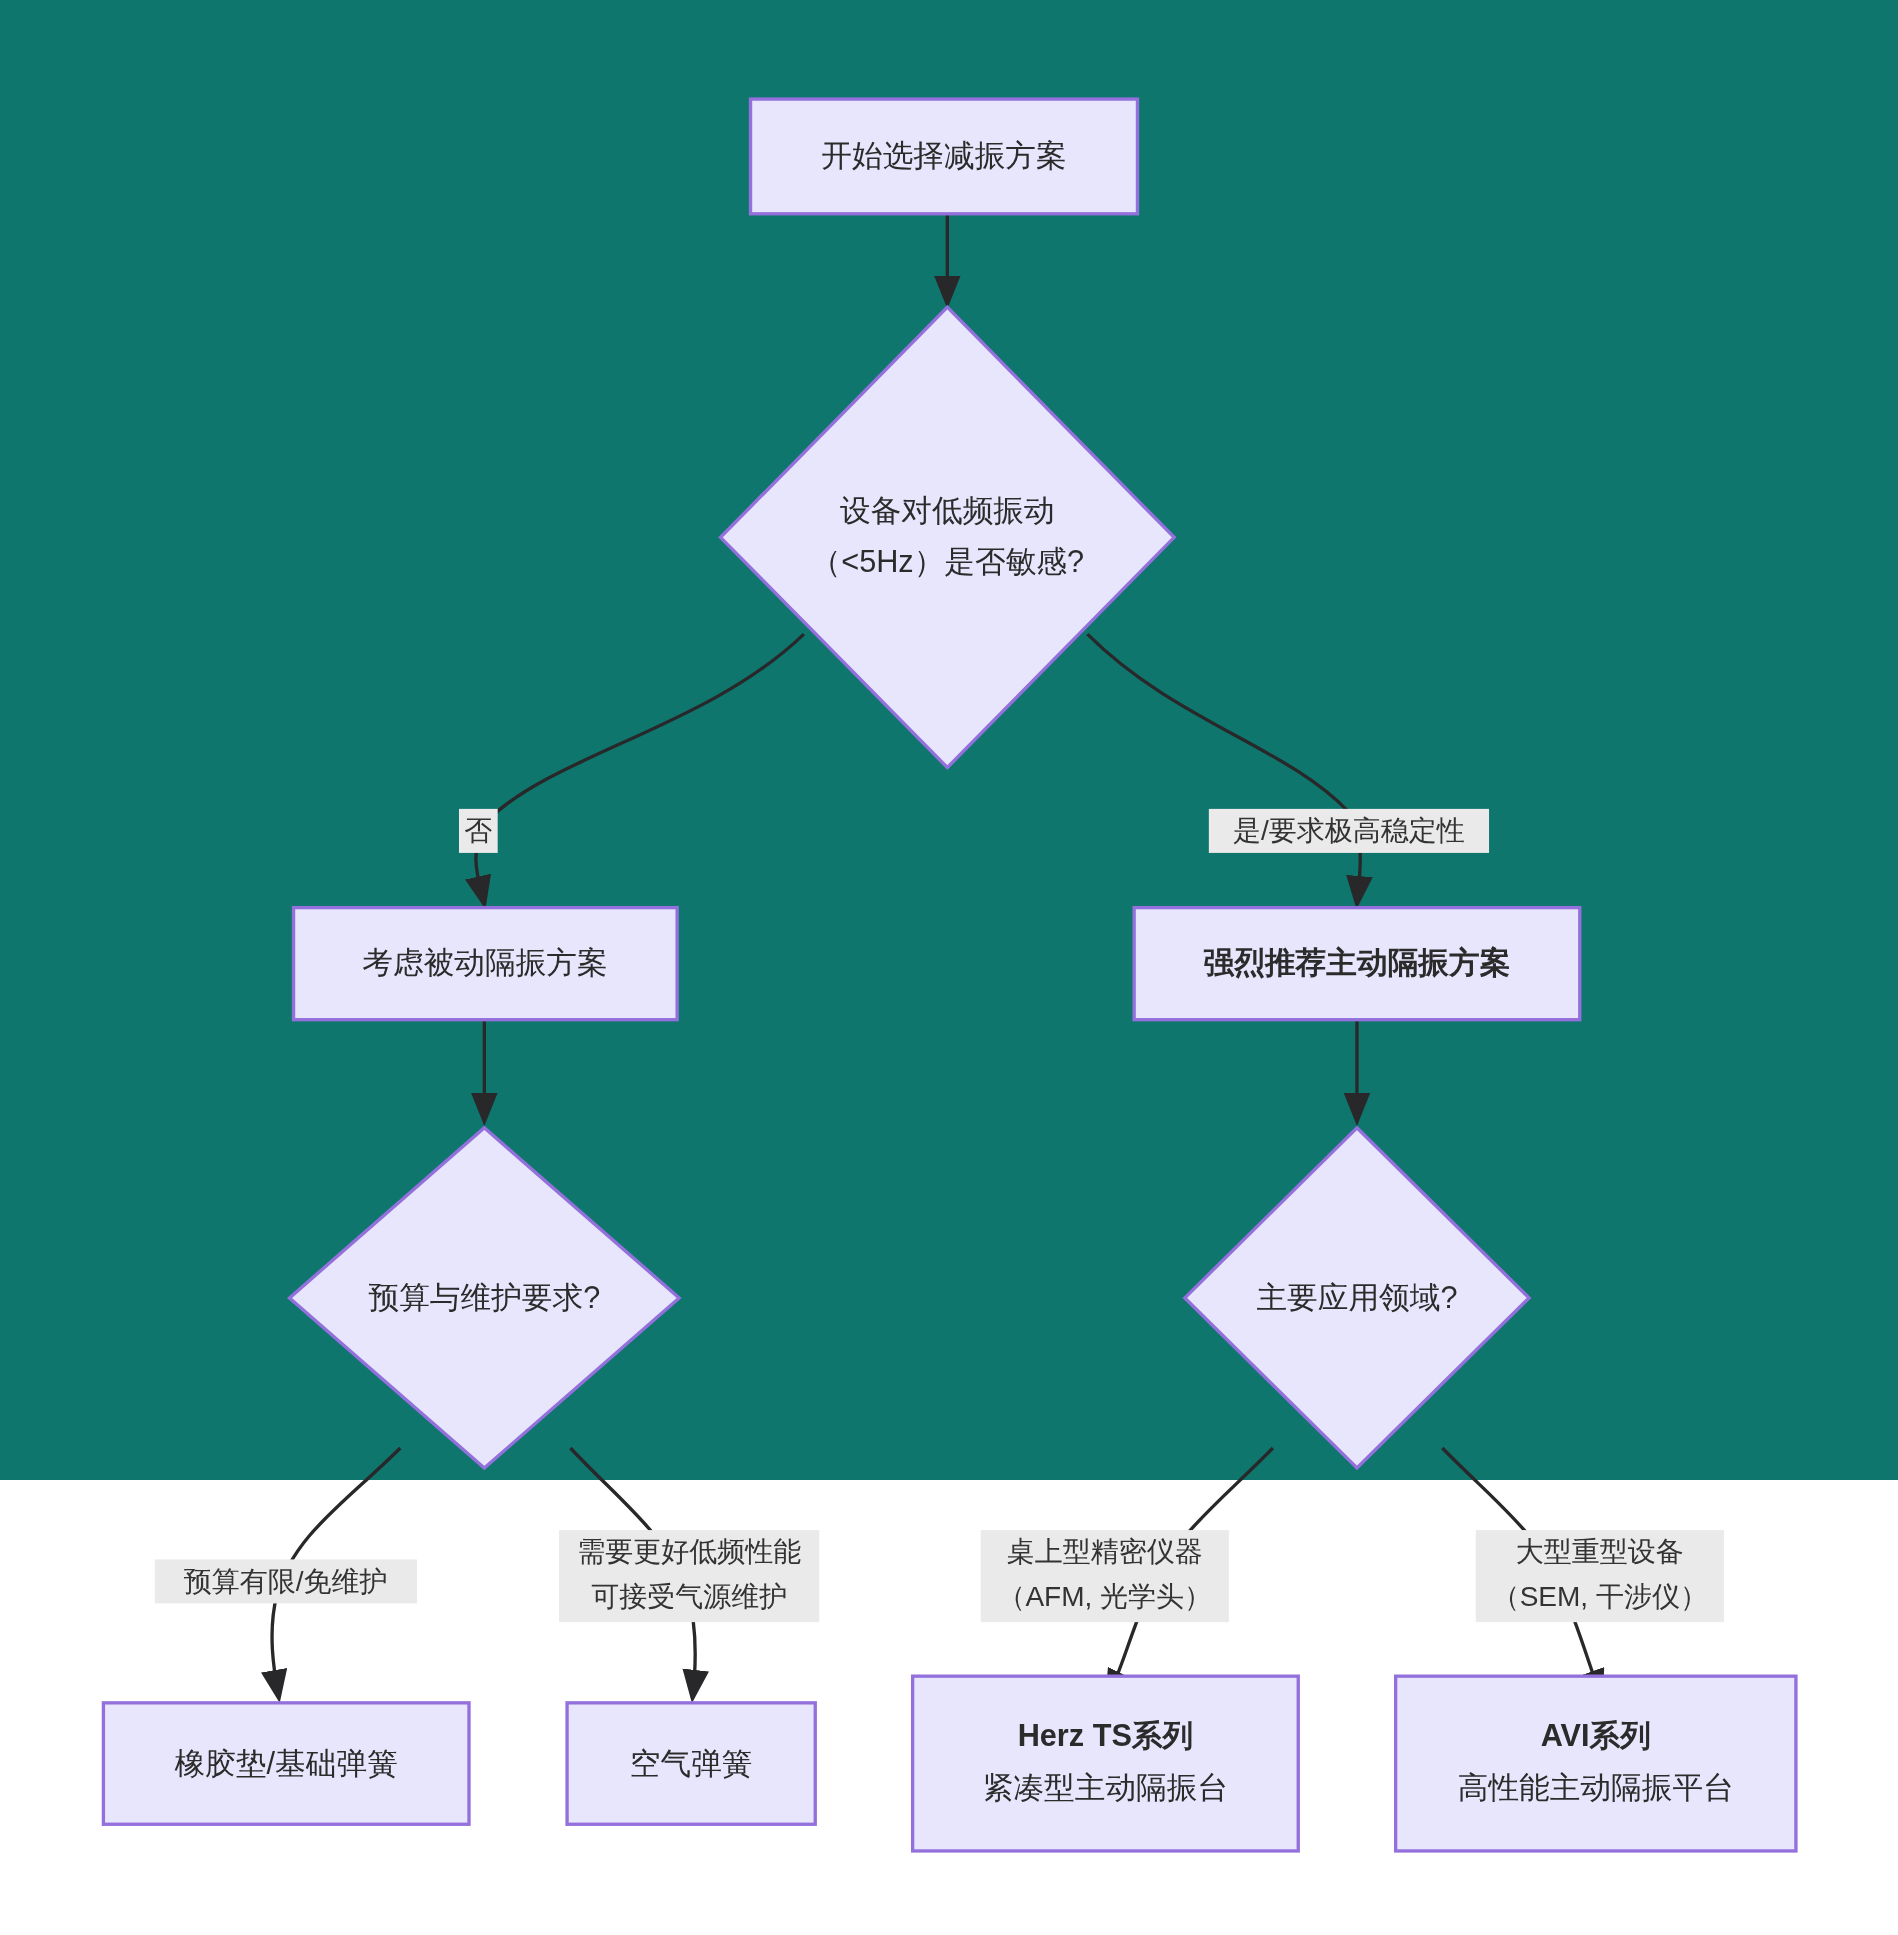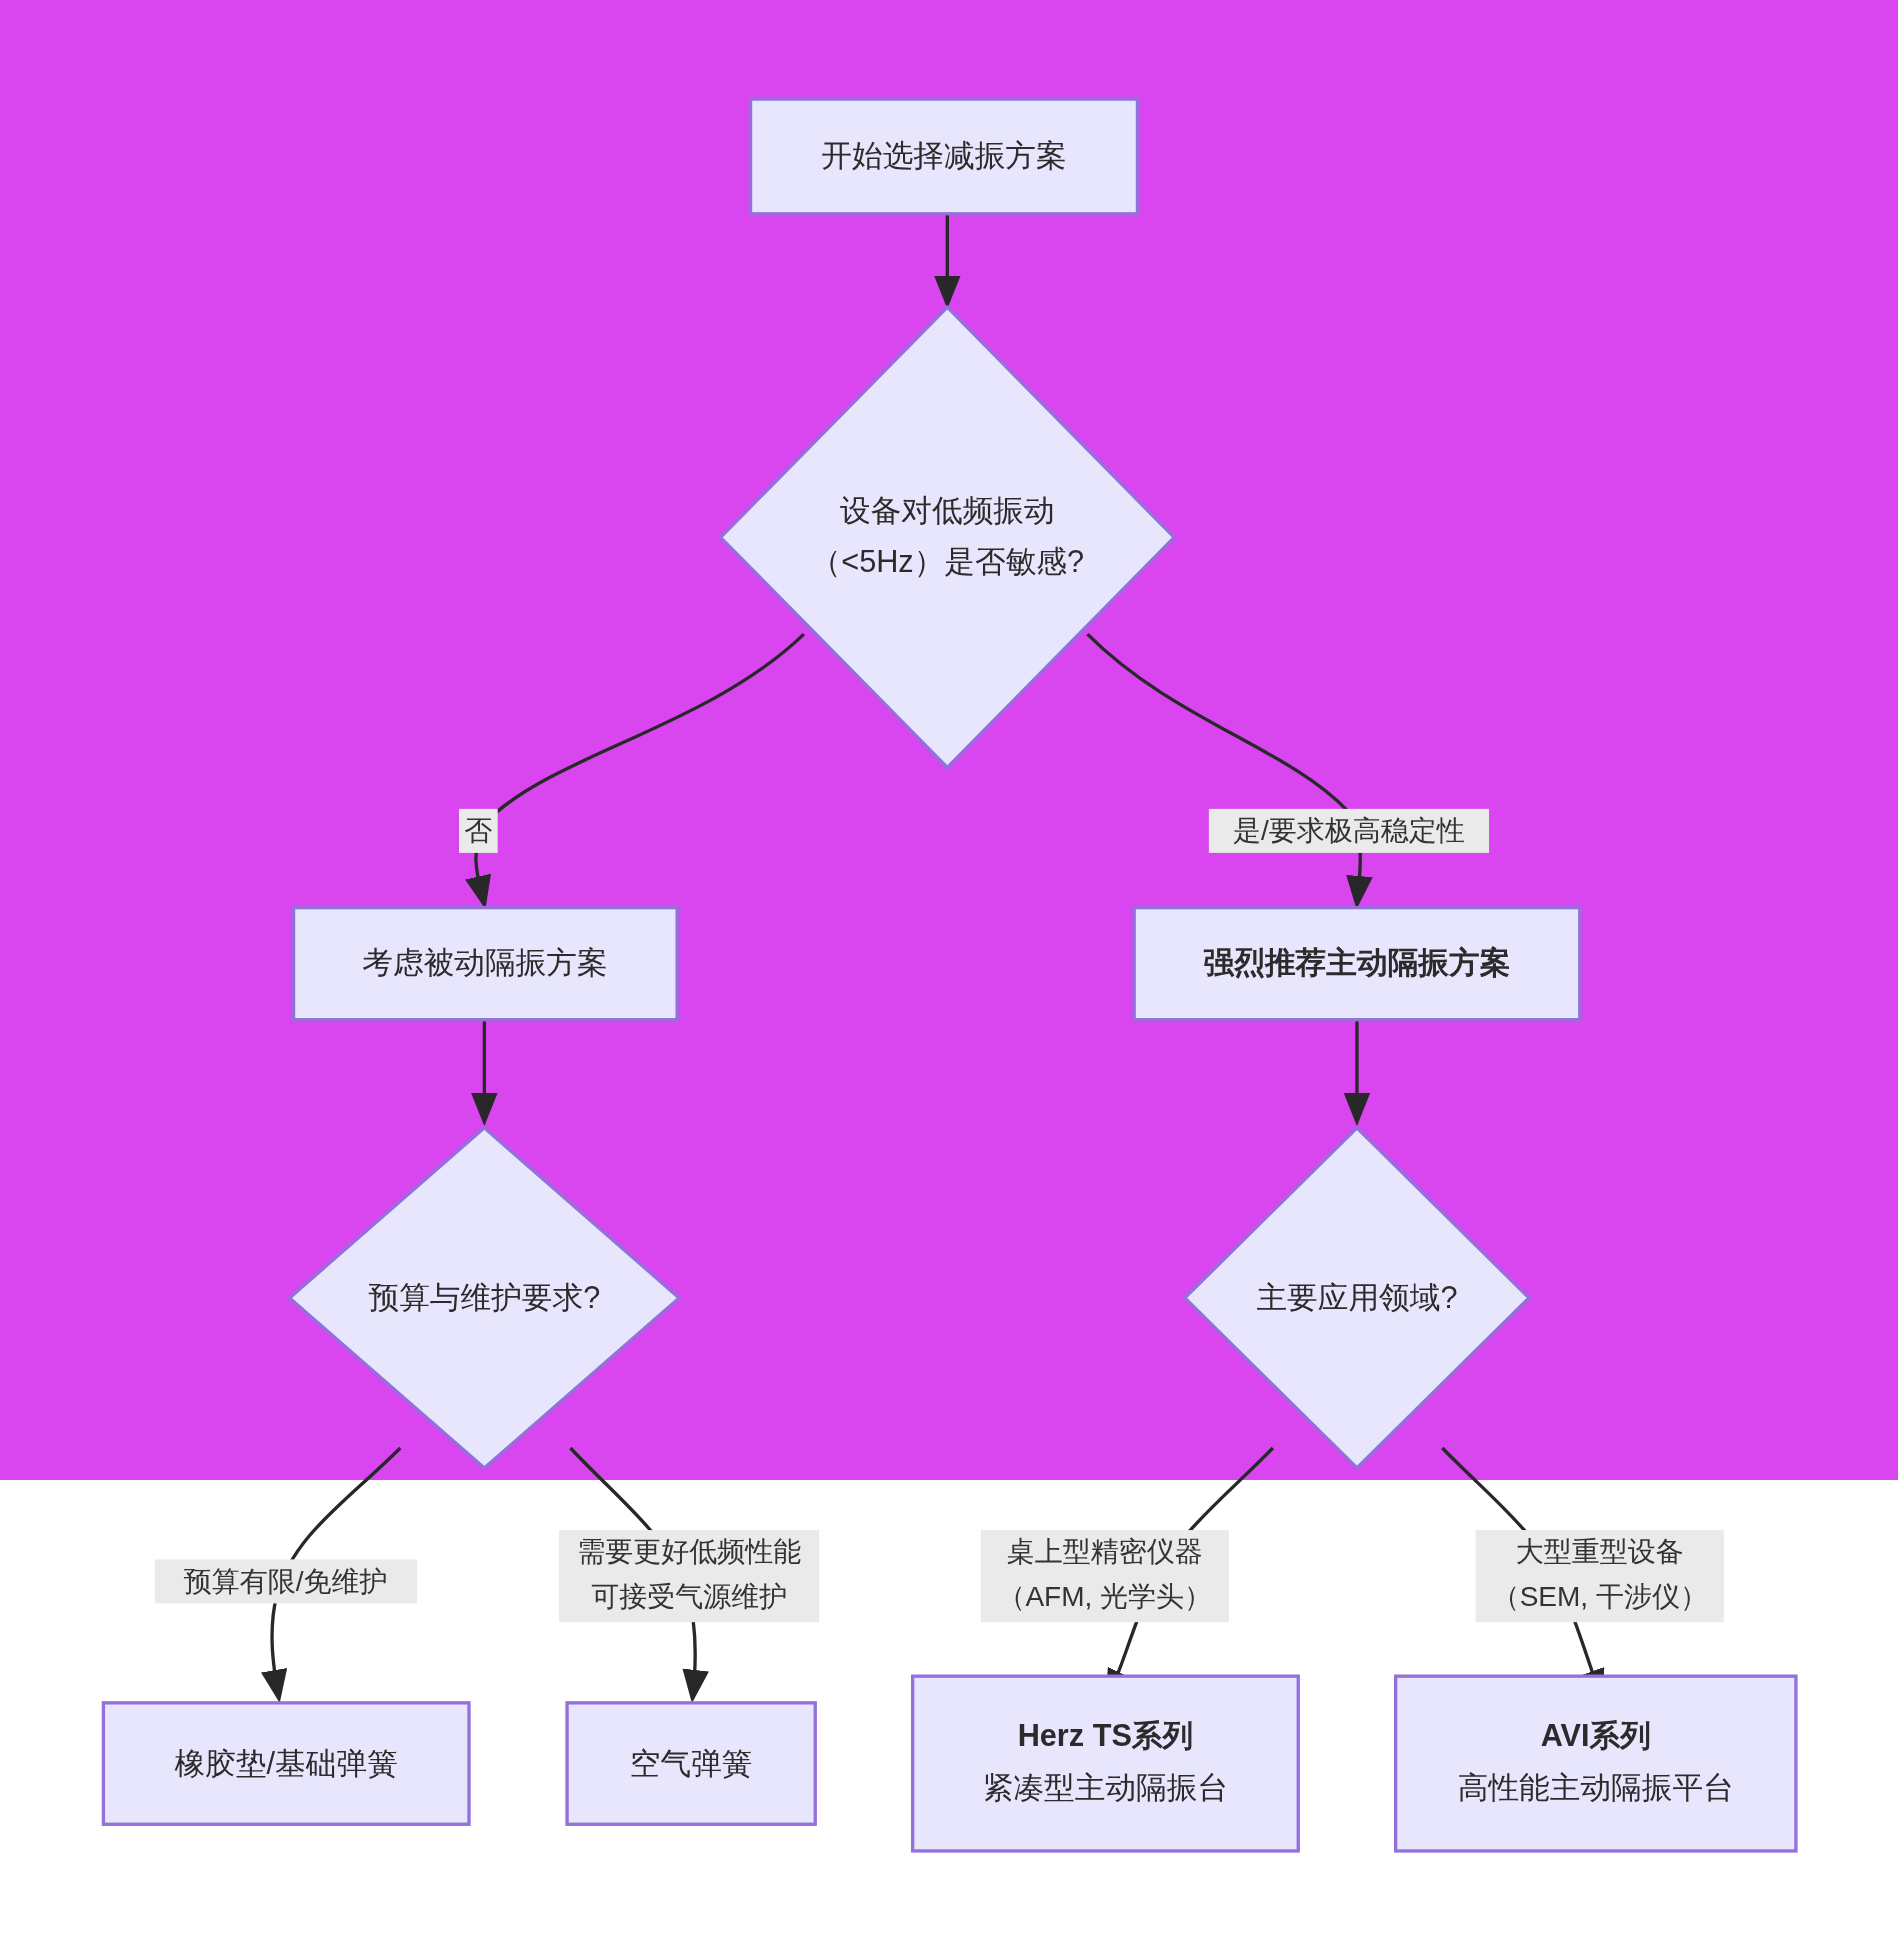--- a/index.html
+++ b/index.html
@@ -10,21 +10,21 @@
   body {
     width: 1898px;
     height: 1936px;
     font-family: "Liberation Sans", "DejaVu Sans", sans-serif;
     overflow: hidden;
   }
   #flowchart-root {
     position: relative;
     width: 1898px;
     height: 1480px;
-    background: #d946ef;
+    background: #0f766e;
   }
   svg#flow-svg {
     position: absolute;
     left: 0;
     top: 0;
     width: 1898px;
     height: 1936px;
     display: block;
   }
   .node-shape {

